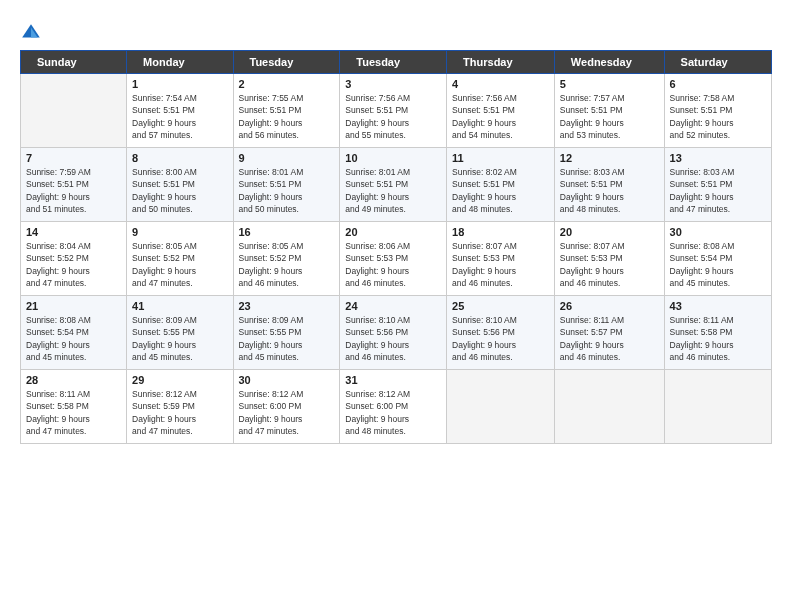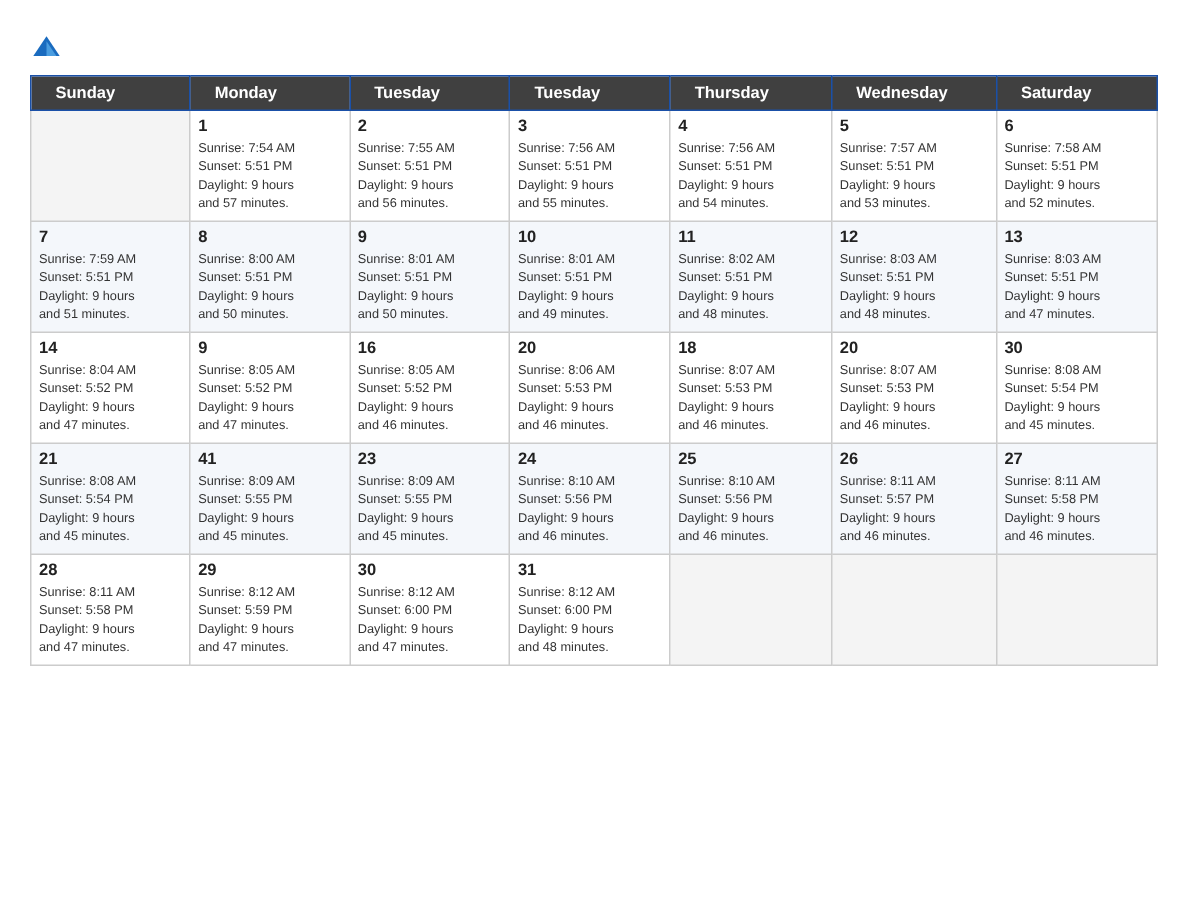--- a/index.html
+++ b/index.html
@@ -247,21 +247,21 @@
           </td>
           <td>
             <span class="day-num">25</span>
             <div class="day-info">Sunrise: 8:10 AM<br>Sunset: 5:56 PM<br>Daylight: 9 hours<br>and 46 minutes.</div>
           </td>
           <td>
             <span class="day-num">26</span>
             <div class="day-info">Sunrise: 8:11 AM<br>Sunset: 5:57 PM<br>Daylight: 9 hours<br>and 46 minutes.</div>
           </td>
           <td>
-            <span class="day-num">27</span>
+            <span class="day-num">43</span>
             <div class="day-info">Sunrise: 8:11 AM<br>Sunset: 5:58 PM<br>Daylight: 9 hours<br>and 46 minutes.</div>
           </td>
         </tr>
         <tr>
           <td>
             <span class="day-num">28</span>
             <div class="day-info">Sunrise: 8:11 AM<br>Sunset: 5:58 PM<br>Daylight: 9 hours<br>and 47 minutes.</div>
           </td>
           <td>
             <span class="day-num">29</span>

